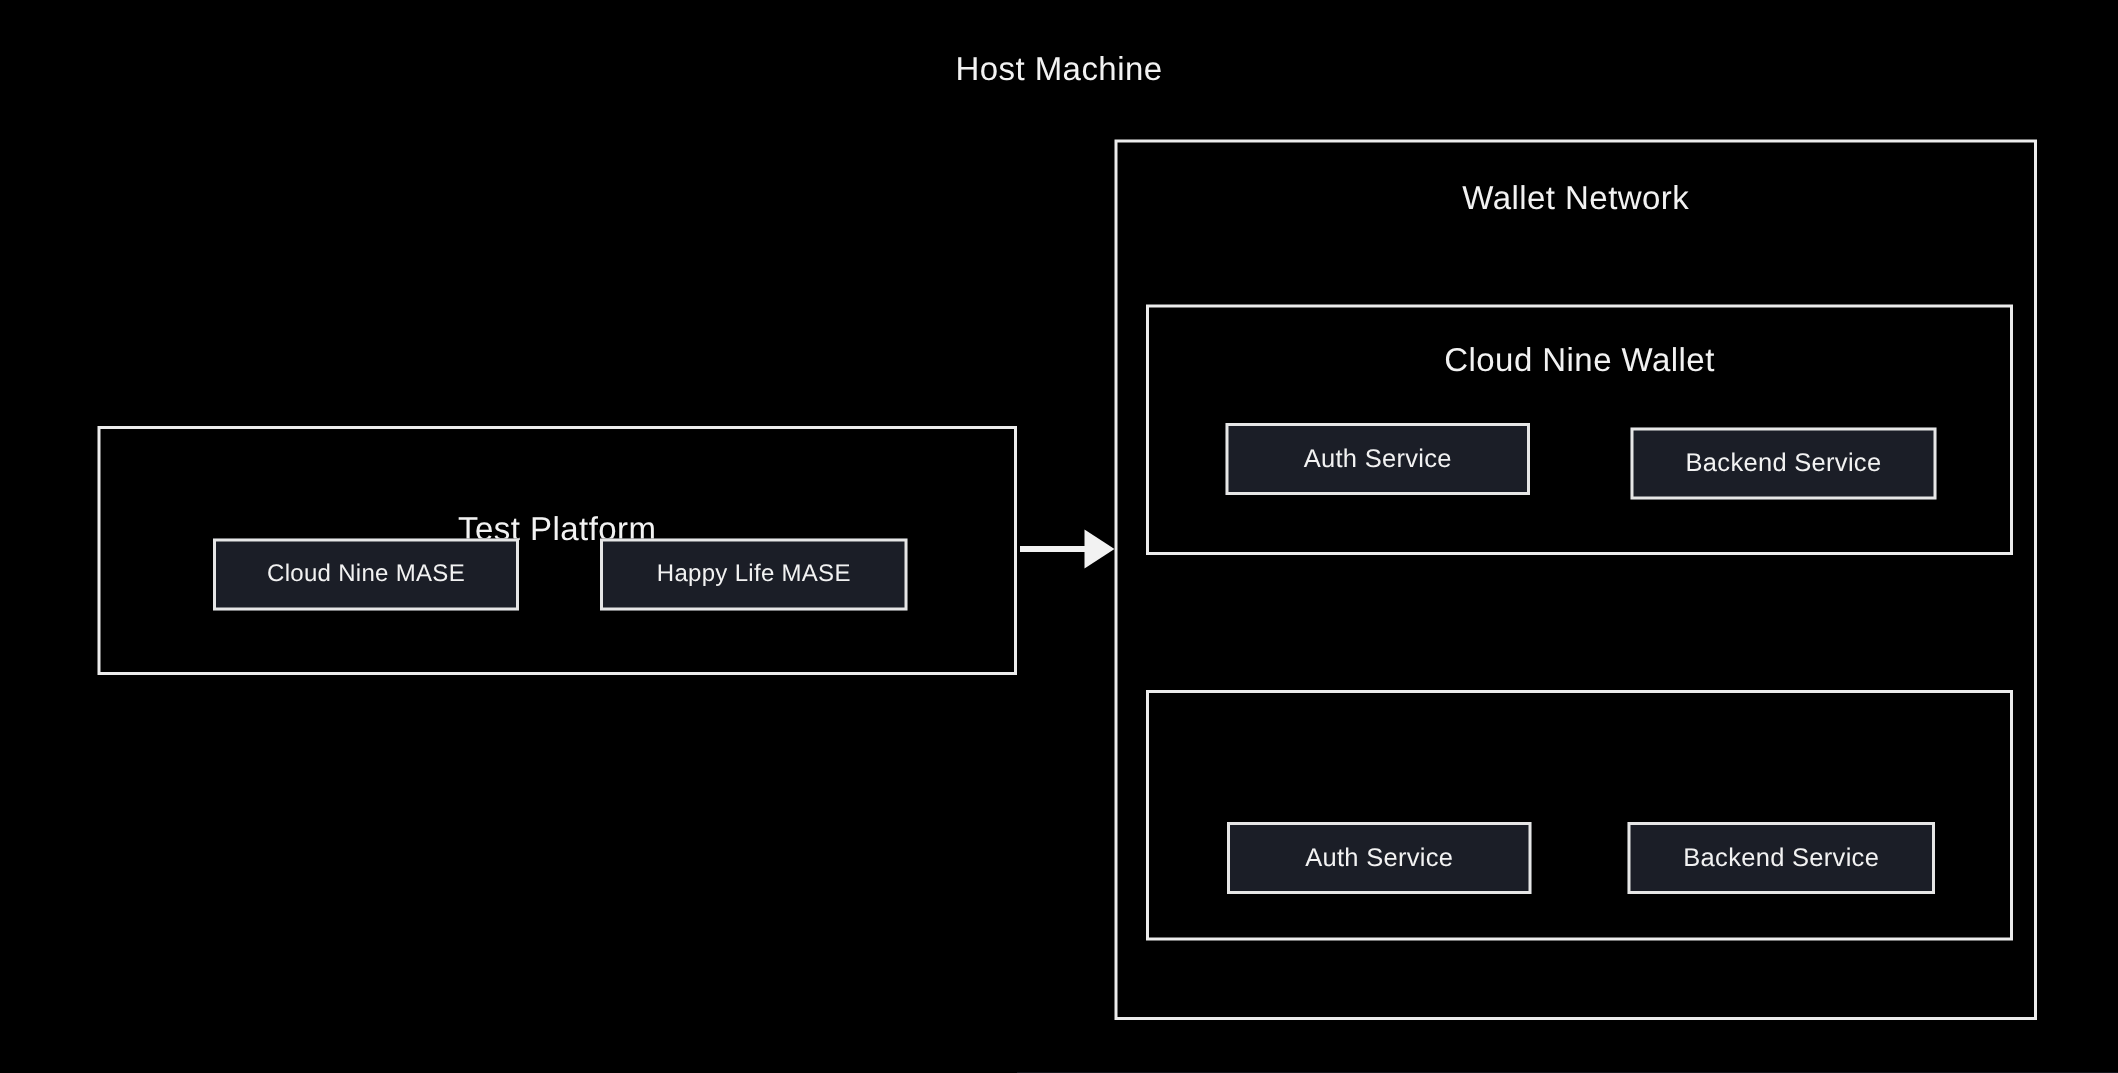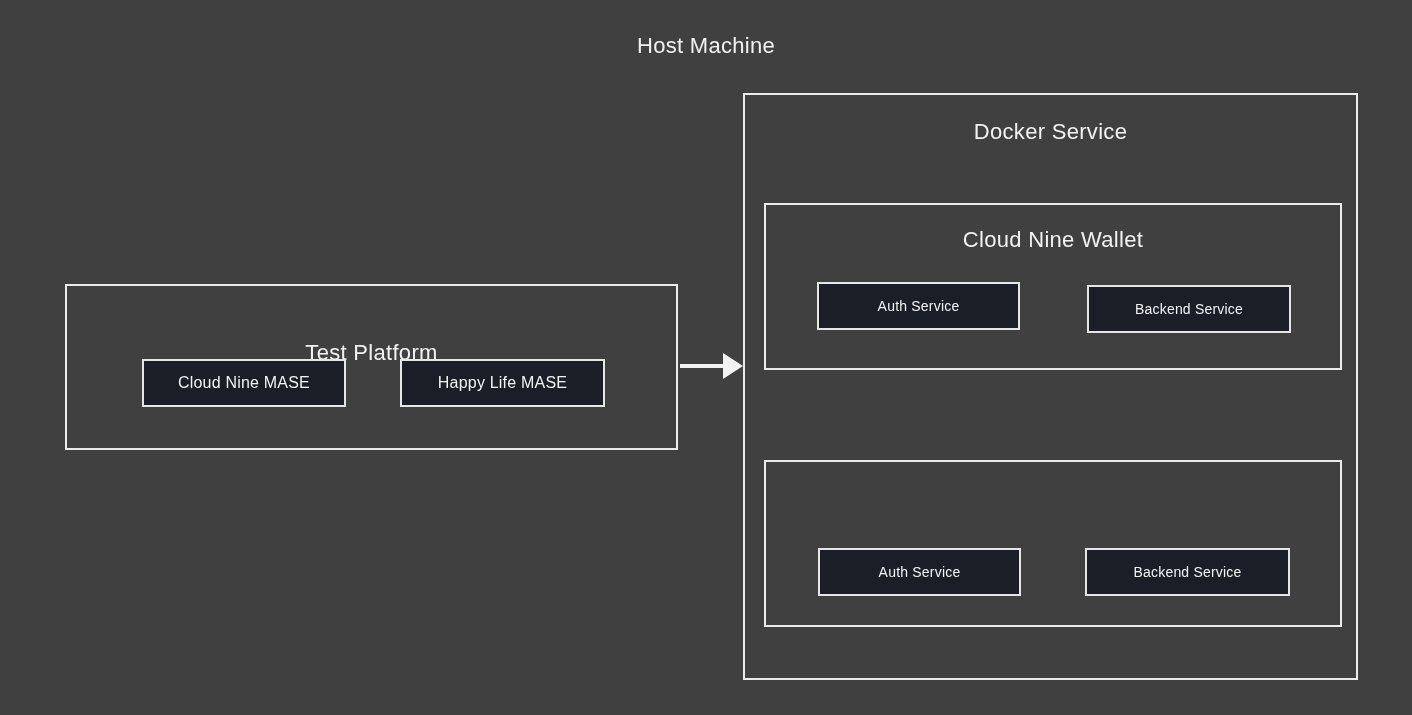--- a/index.html
+++ b/index.html
@@ -4,21 +4,21 @@
 <style>
   html, body {
     margin: 0;
     padding: 0;
     background: #262a37;
   }
   .canvas {
     position: relative;
     width: 1412px;
     height: 715px;
-    background: #404040;
+    background: #000000;
     font-family: "Liberation Sans", sans-serif;
     color: #f2f2f2;
     overflow: hidden;
   }
   .title-lg {
     font-size: 22px;
     font-weight: 400;
     letter-spacing: 0.3px;
     text-align: center;
     color: #f2f2f2;
@@ -42,21 +42,21 @@
     width: 100%;
   }
   .node {
     position: absolute;
     box-sizing: border-box;
     border: 2px solid #e6e6e6;
     background: #1b1e27;
     display: flex;
     align-items: center;
     justify-content: center;
-    font-size: 14px;
+    font-size: 17px;
     letter-spacing: 0.2px;
     color: #f2f2f2;
     white-space: nowrap;
   }
   .node-sm {
     font-size: 16px;
   }
   .arrow-svg {
     position: absolute;
     left: 680px;
@@ -77,21 +77,21 @@
     <div class="node node-sm" style="left: 75px; top: 73px; width: 204px; height: 48px;">Cloud Nine MASE</div>
     <div class="node node-sm" style="left: 333px; top: 73px; width: 205px; height: 48px;">Happy Life MASE</div>
   </div>
 
   <svg class="arrow-svg" viewBox="0 0 64 38">
     <line x1="0" y1="19" x2="45" y2="19" stroke="#f2f2f2" stroke-width="4"></line>
     <polygon points="43,6 63,19 43,32" fill="#f2f2f2"></polygon>
   </svg>
 
   <div class="outer-box" style="left: 743px; top: 93px; width: 615px; height: 587px;">
-    <div class="title-lg abs-title" style="top: 24px;">Docker Service</div>
+    <div class="title-lg abs-title" style="top: 24px;">Wallet Network</div>
 
     <div class="group-box" style="left: 19px; top: 108px; width: 578px; height: 167px;">
       <div class="title-lg abs-title" style="top: 22px;">Cloud Nine Wallet</div>
       <div class="node" style="left: 51px; top: 77px; width: 203px; height: 48px;">Auth Service</div>
       <div class="node" style="left: 321px; top: 80px; width: 204px; height: 48px;">Backend Service</div>
     </div>
 
     <div class="group-box" style="left: 19px; top: 365px; width: 578px; height: 167px;">
       <div class="node" style="left: 52px; top: 86px; width: 203px; height: 48px;">Auth Service</div>
       <div class="node" style="left: 319px; top: 86px; width: 205px; height: 48px;">Backend Service</div>

